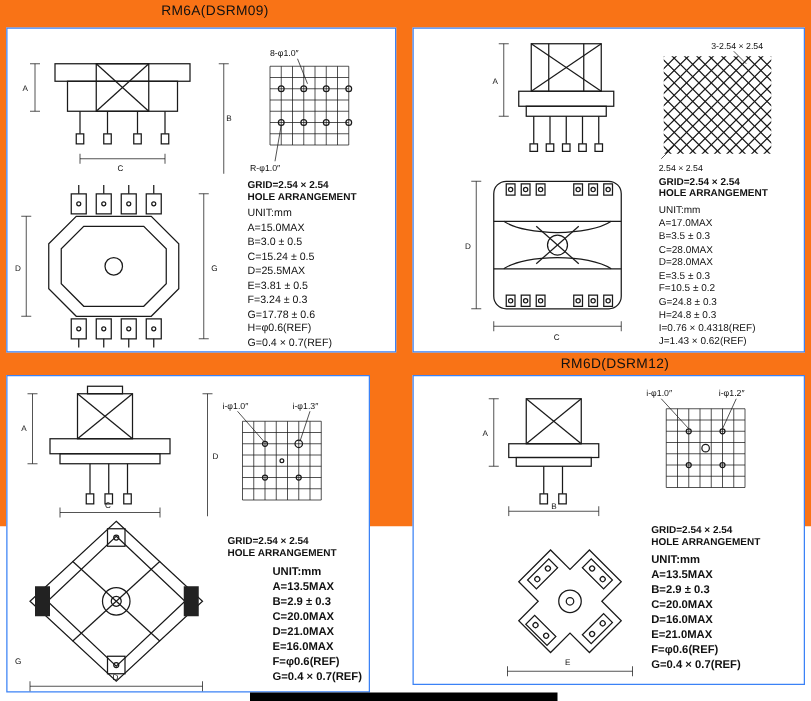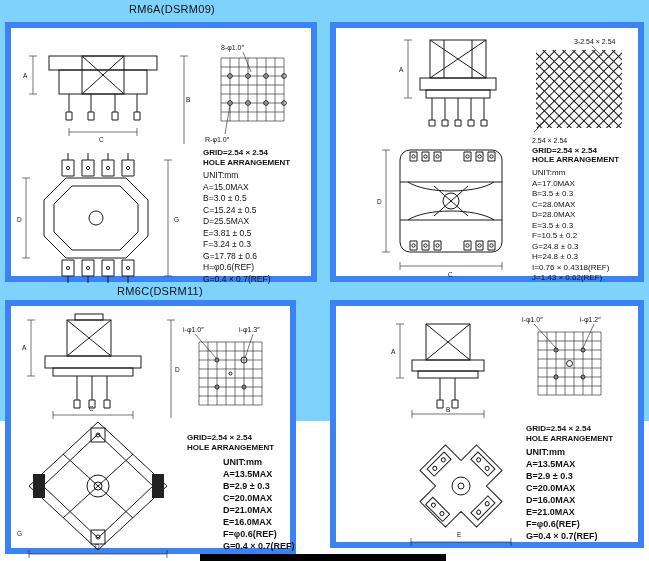--- a/index.html
+++ b/index.html
@@ -1,39 +1,39 @@
 <!DOCTYPE html>
 <html><head>
 <meta charset="utf-8">
 <style>
   *{margin:0;padding:0;box-sizing:border-box}
   html,body{width:649px;height:561px;background:#fff;font-family:"Liberation Sans",sans-serif;color:#111;overflow:hidden}
-  .sheet{position:absolute;left:0;top:0;width:649px;height:421px;background:#7dd3fc}
+  .sheet{position:absolute;left:0;top:0;width:649px;height:421px;background:#f97316}
   .ptitle{position:absolute;width:230px;font-size:11px;letter-spacing:.3px;text-align:center;color:#111}
-  .panel{position:absolute;border:6px solid #3b82f6;background:#fff}
+  .panel{position:absolute;border:1px solid #3b82f6;background:#fff}
   .draw{position:absolute}
   .draw path,.draw rect,.draw line,.draw circle,.draw polygon,.draw polyline{stroke:#1a1a1a;stroke-width:1;fill:none}
   .draw .thin{stroke-width:.6}
   .draw .fl{fill:#222;stroke:none}
   .draw text{fill:#111;stroke:none;font-size:7px;font-family:"Liberation Sans",sans-serif}
   .draw text.dim{font-size:6.5px}
   .glabel{position:absolute;font-size:8px;font-weight:bold;line-height:9.5px;white-space:nowrap}
   .glabel .callout{font-weight:normal;font-size:7px}
   .specs{position:absolute;font-size:8.5px;line-height:11.5px;white-space:nowrap}
   .specs.tight{font-size:8px;line-height:10.5px}
   .specs.bold{font-weight:bold;font-size:9px;line-height:12px}
   .blackbar{position:absolute;background:#000}
 </style>
 </head>
 <body>
 
 <div class="sheet">
 
   <div class="ptitle" style="left:57px;top:3px">RM6A(DSRM09)</div>
-  <div class="ptitle" style="left:45px;top:285px">RM6C(DSRM11)</div>
+  <div class="ptitle" style="left:377px;top:285px">RM6D(DSRM12)</div>
 
   <div class="panel" style="left:5px;top:22px;width:312px;height:260px">
 
     <svg class="draw" style="left:8px;top:10px" width="175" height="108" viewBox="0 0 175 108">
       <g>
         <rect x="30" y="18" width="108" height="14"></rect>
         <rect x="40" y="32" width="88" height="24"></rect>
         <rect x="63" y="18" width="42" height="38"></rect>
         <line x1="63" y1="18" x2="105" y2="56"></line>
         <line x1="105" y1="18" x2="63" y2="56"></line>

